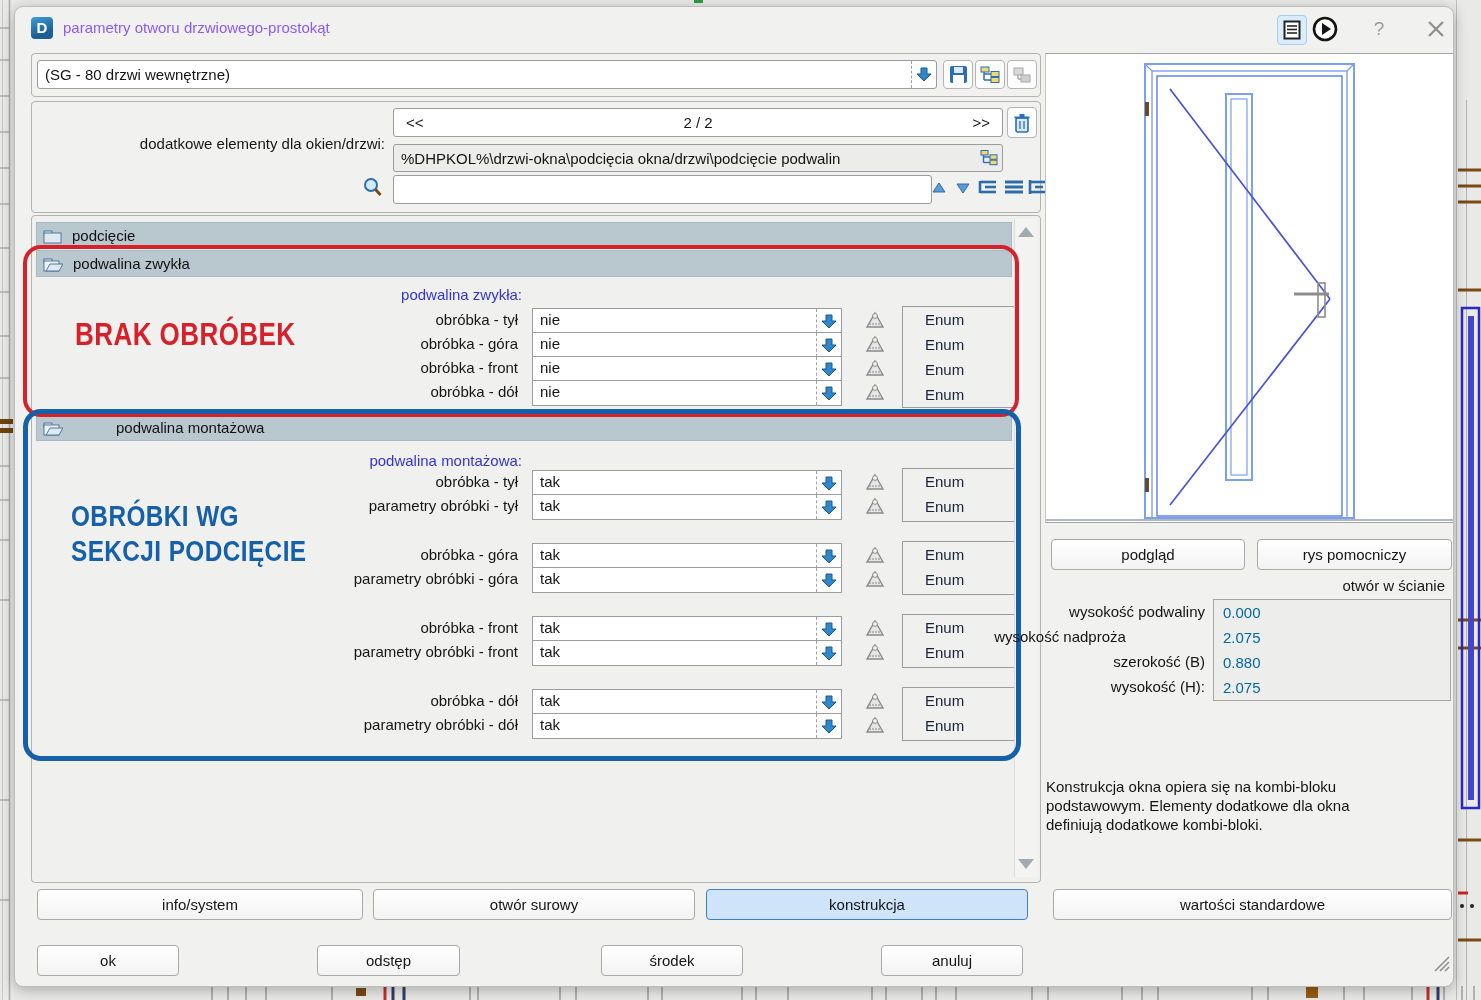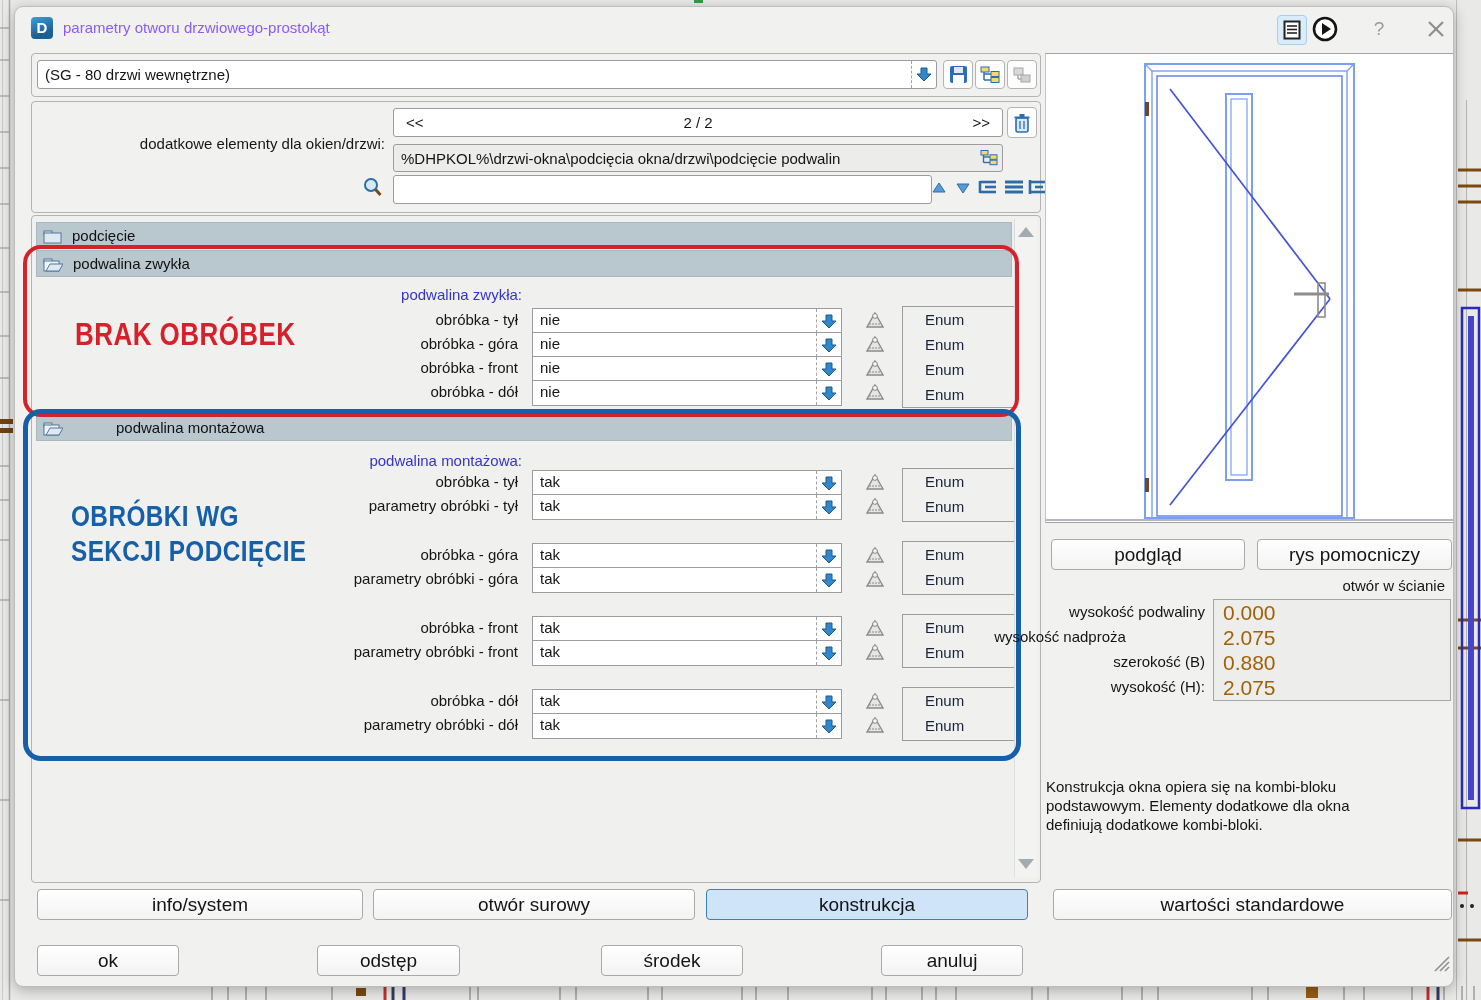--- a/index.html
+++ b/index.html
@@ -57,31 +57,31 @@
     border-radius:18px;pointer-events:none;}
   .bluerect{position:absolute;left:8px;top:402px;width:988px;height:342px;border:5px solid #1560a8;
     border-radius:18px;pointer-events:none;}
   .annot{position:absolute;font-weight:700;letter-spacing:.5px;transform:scaleX(.84);
     transform-origin:left top;white-space:nowrap;}
   .annot.red{color:#d6202a;font-size:31px;}
   .annot.blue{color:#1560a8;font-size:29px;line-height:35px;}
 
   
   .btn{position:absolute;height:29px;background:linear-gradient(#ffffff,#f3f3f3);
-    border:1px solid #a9a9a9;border-radius:4px;font-size:19px;color:#141414;
+    border:1px solid #a9a9a9;border-radius:4px;font-size:15px;color:#141414;
     display:flex;align-items:center;justify-content:center;}
   .btn.active{background:#cfe4f8;border:1.5px solid #3f7fc1;}
 
   
   .preview{position:absolute;left:1030px;top:46px;width:407px;height:468px;background:#fff;
     border-top:1px solid #a3a3a7;border-bottom:1px solid #a3a3a7;border-left:1px solid #c4c4c4;}
   .mrow{position:absolute;height:24px;font-size:15px;color:#141414;}
   .valbox{position:absolute;left:1198px;top:592px;width:236px;height:100px;
     border:1px solid #a6a6a6;background:#ededec;}
-  .valcell{height:25px;line-height:25px;padding-left:9px;font-size:21px;color:#a16207;}
+  .valcell{height:25px;line-height:25px;padding-left:9px;font-size:15px;color:#0369a1;}
   .note{position:absolute;left:1031px;top:770px;width:402px;font-size:15px;
     line-height:19px;color:#141414;}
   .grip{position:absolute;left:1414px;top:944px;width:22px;height:22px;}
 </style>
 </head>
 <body>
 
 <div class="stage">
 
   <svg class="abs" style="left:0;top:0;" width="14" height="1000">

